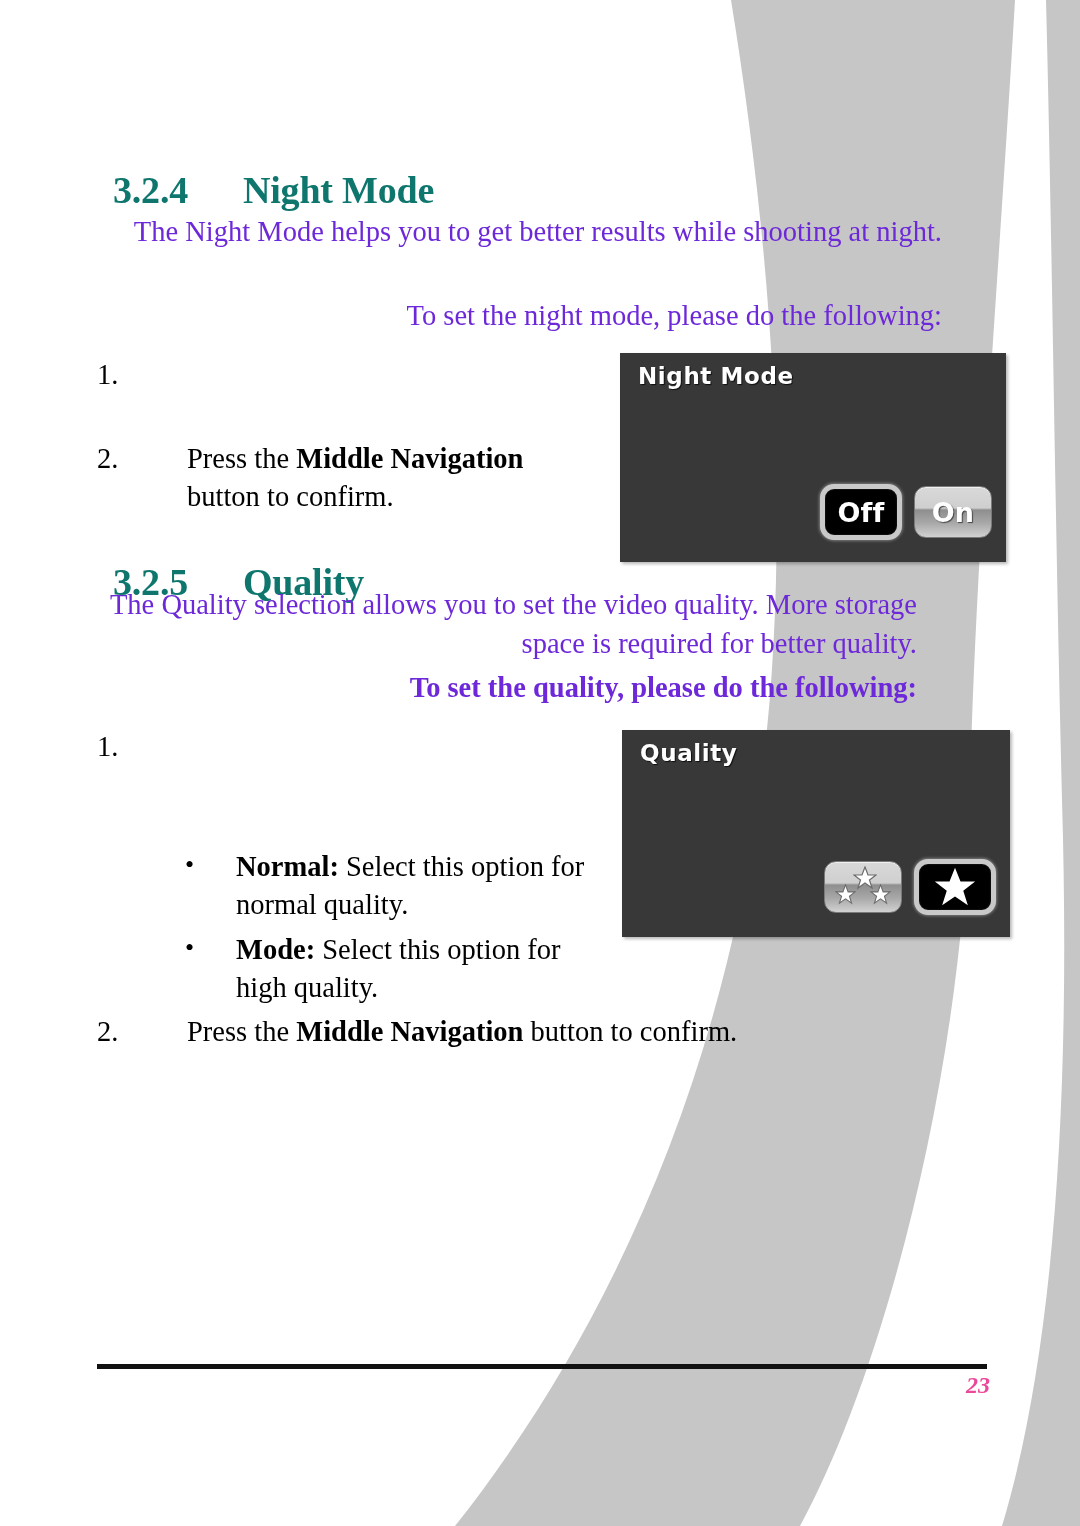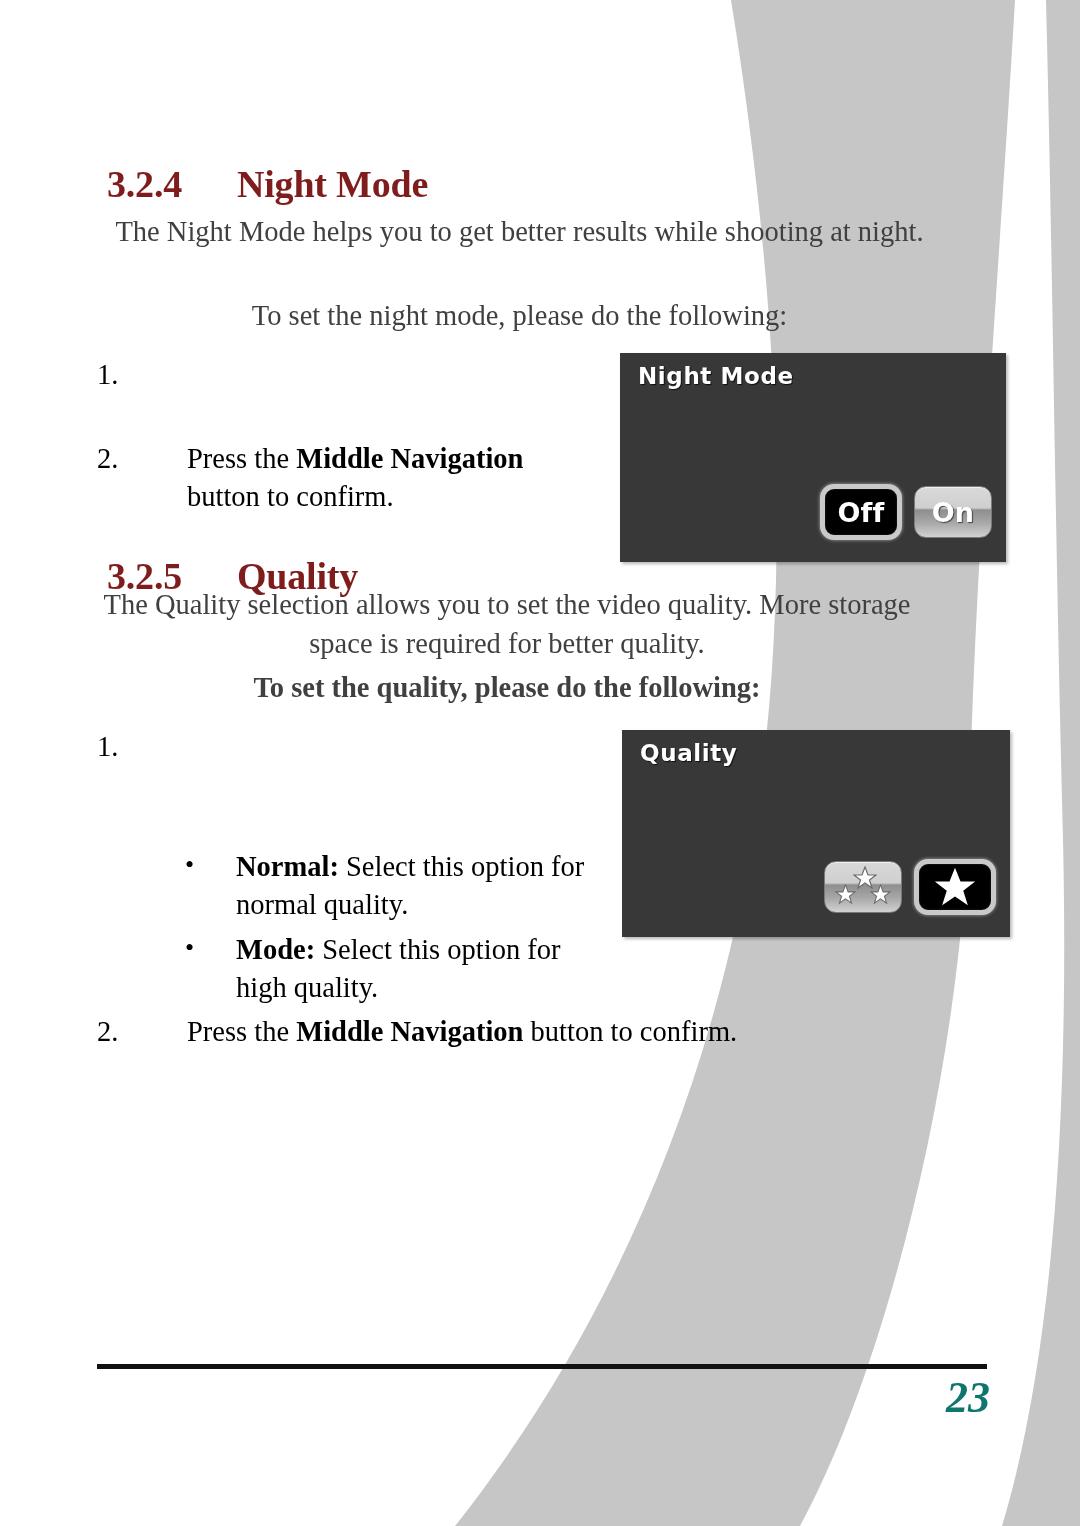--- a/index.html
+++ b/index.html
@@ -29,36 +29,36 @@
     position: absolute;
     left: 97px;
     top: 0;
     width: 900px;
   }
 
   h2.section-heading {
     font-family: "Liberation Serif", "DejaVu Serif", serif;
     font-weight: bold;
     font-size: 38px;
-    margin: 10px;
+    margin: 16px;
     padding: 0;
-    color: #7f1d1d;
+    color: #0f766e;
     letter-spacing: -0.2px;
   }
   h2.section-heading .num {
     display: inline-block;
     width: 130px;
   }
 
   p.body-text {
     font-size: 28.5px;
     line-height: 1.36;
     margin: 0;
-    color: #404040;
-    text-align: center;
+    color: #6d28d9;
+    text-align: right;
   }
 
   .ol-item {
     display: flex;
     font-size: 28.5px;
     line-height: 1.33;
     color: #000;
   }
   .ol-item .marker {
     width: 90px;
@@ -166,22 +166,22 @@
     height: 5px;
     background: #111;
   }
   #page-number {
     position: absolute;
     right: 90px;
     top: 1372px;
     font-family: "Liberation Serif", "DejaVu Serif", serif;
     font-weight: bold;
     font-style: italic;
-    font-size: 44px;
-    color: #0f766e;
+    font-size: 24px;
+    color: #ec4899;
   }
 </style>
 </head>
 <body>
 
 <div id="page">
 
   <svg id="decor" viewBox="0 0 1080 1526" preserveAspectRatio="none" aria-hidden="true">
     <path fill="#c6c6c6" d="M 731 0 L 1015 0 C 1000 260 975 560 970 790 C 963 1080 880 1380 800 1526 L 455 1526 C 610 1330 720 1080 760 790 C 795 530 770 240 731 0 Z"></path>
     <path fill="#c6c6c6" d="M 1046 0 L 1080 0 L 1080 1526 L 1002 1526 C 1058 1340 1070 1070 1062 800 C 1055 520 1052 230 1046 0 Z"></path>

